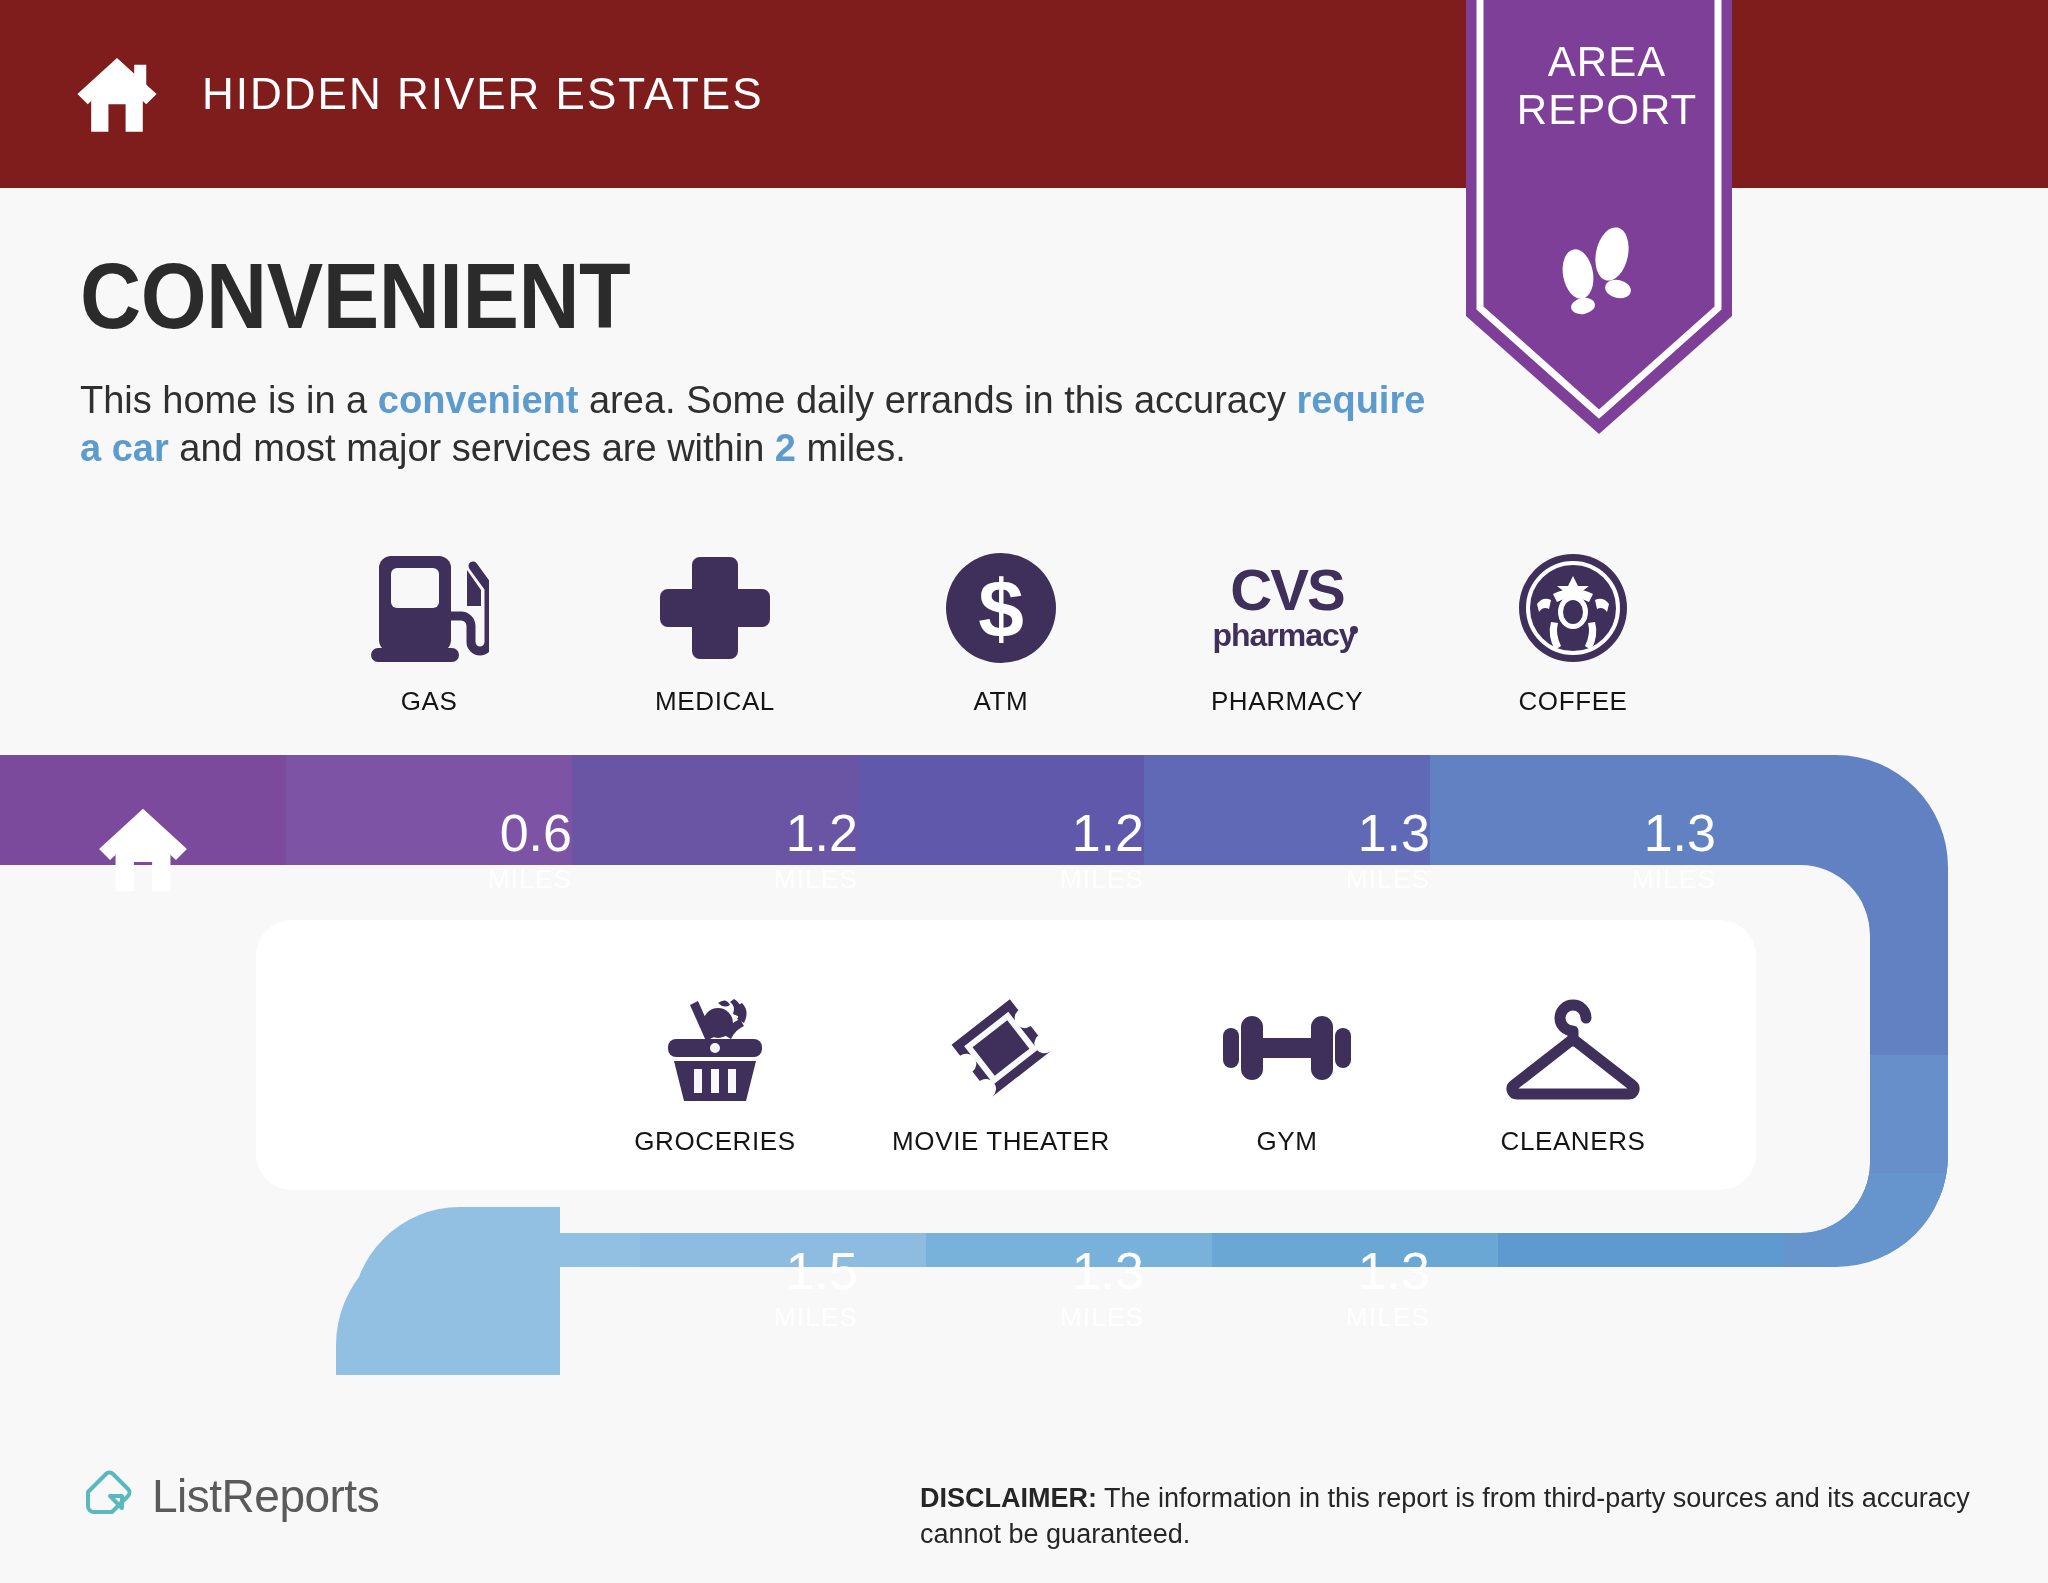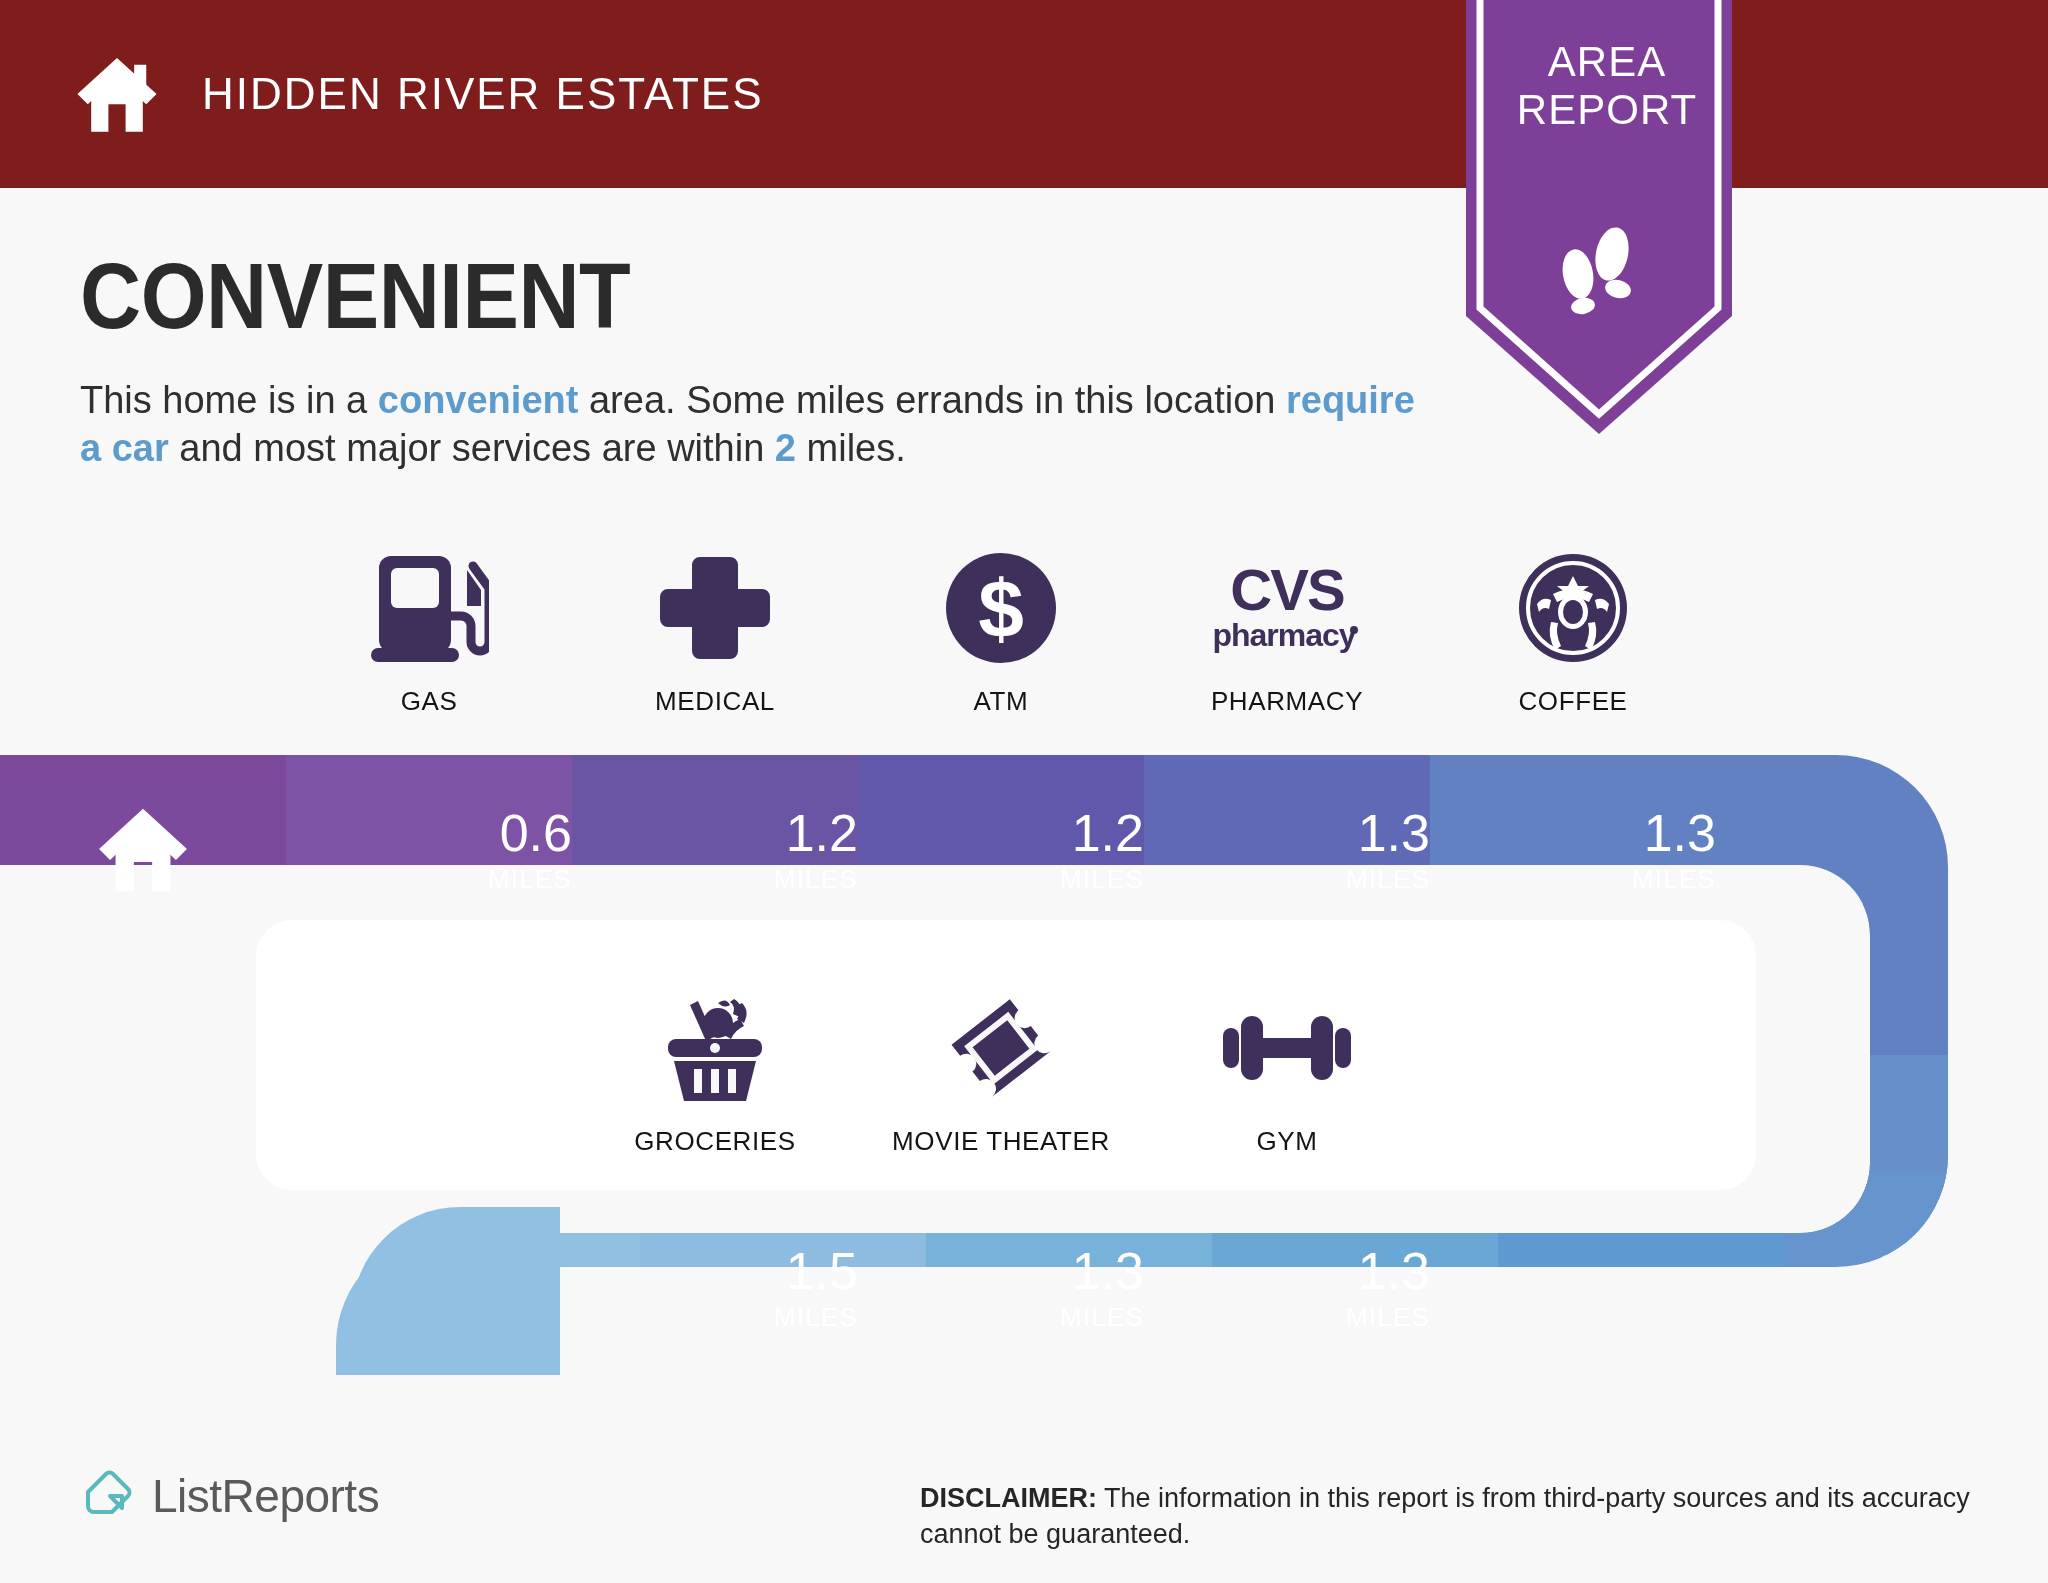--- a/index.html
+++ b/index.html
@@ -118,21 +118,21 @@
     </g>
   </svg>
   <div class="badge-text">
     <div>AREA</div>
     <div>REPORT</div>
   </div>
 </div>
 
 <div class="title">CONVENIENT</div>
 
-<div class="para"><span>This home is in a </span><span class="hl">convenient</span><span> area. Some miles errands in this location </span><span class="hl">require a car</span><span> and most major services are within </span><span class="hl">2</span><span> miles.</span></div>
+<div class="para"><span>This home is in a </span><span class="hl">convenient</span><span> area. Some daily errands in this accuracy </span><span class="hl">require a car</span><span> and most major services are within </span><span class="hl">2</span><span> miles.</span></div>
 
 <div class="snake">
 <svg width="2048" height="620" viewBox="0 0 2048 620">
   <defs>
     <clipPath id="snakeclip">
       <path d="M0 0 H1836 a112 112 0 0 1 112 112 V400 a112 112 0 0 1 -112 112 H520 a112 112 0 0 0 -112 112 V620 H336 V590 a112 112 0 0 1 112 -112 H1800 a70 70 0 0 0 70 -70 V180 a70 70 0 0 0 -70 -70 H0 Z"></path>
     </clipPath>
     <clipPath id="row1clip">
           <rect x="0" y="0" width="2048" height="190"></rect>
         </clipPath>
@@ -310,20 +310,29 @@
           <rect x="90" y="16" width="22" height="64" rx="11"></rect>
           <rect x="2" y="28" width="16" height="40" rx="8"></rect>
           <rect x="114" y="28" width="16" height="40" rx="8"></rect>
           <rect x="36" y="38" width="60" height="20" rx="4"></rect>
         </g>
       </svg>
     </div>
     <div class="icon-label">GYM</div>
   </div>
 
+  <div class="icon-cell" style="width:286px;">
+    <div class="icon-art">
+      <svg width="150" height="110" viewBox="0 0 150 110">
+        <path fill="none" stroke="#3e2f5b" stroke-width="11" stroke-linecap="round" stroke-linejoin="round" d="M75 48 v-10 a13 13 0 1 1 13 -13"></path>
+        <path fill="none" stroke="#3e2f5b" stroke-width="11" stroke-linejoin="round" d="M75 46 L16 92 a5 5 0 0 0 3 9 h112 a5 5 0 0 0 3 -9 z"></path>
+      </svg>
+    </div>
+    <div class="icon-label">CLEANERS</div>
+  </div>
 </div>
 
 <div class="bar-vals" style="left:572px;top:1192px;width:1144px;height:192px;">
   <div class="bar-cell" style="width:286px;">
     <div class="bar-num">1.5</div>
     <div class="bar-unit">MILES</div>
   </div>
   <div class="bar-cell" style="width:286px;">
     <div class="bar-num">1.3</div>
     <div class="bar-unit">MILES</div>

